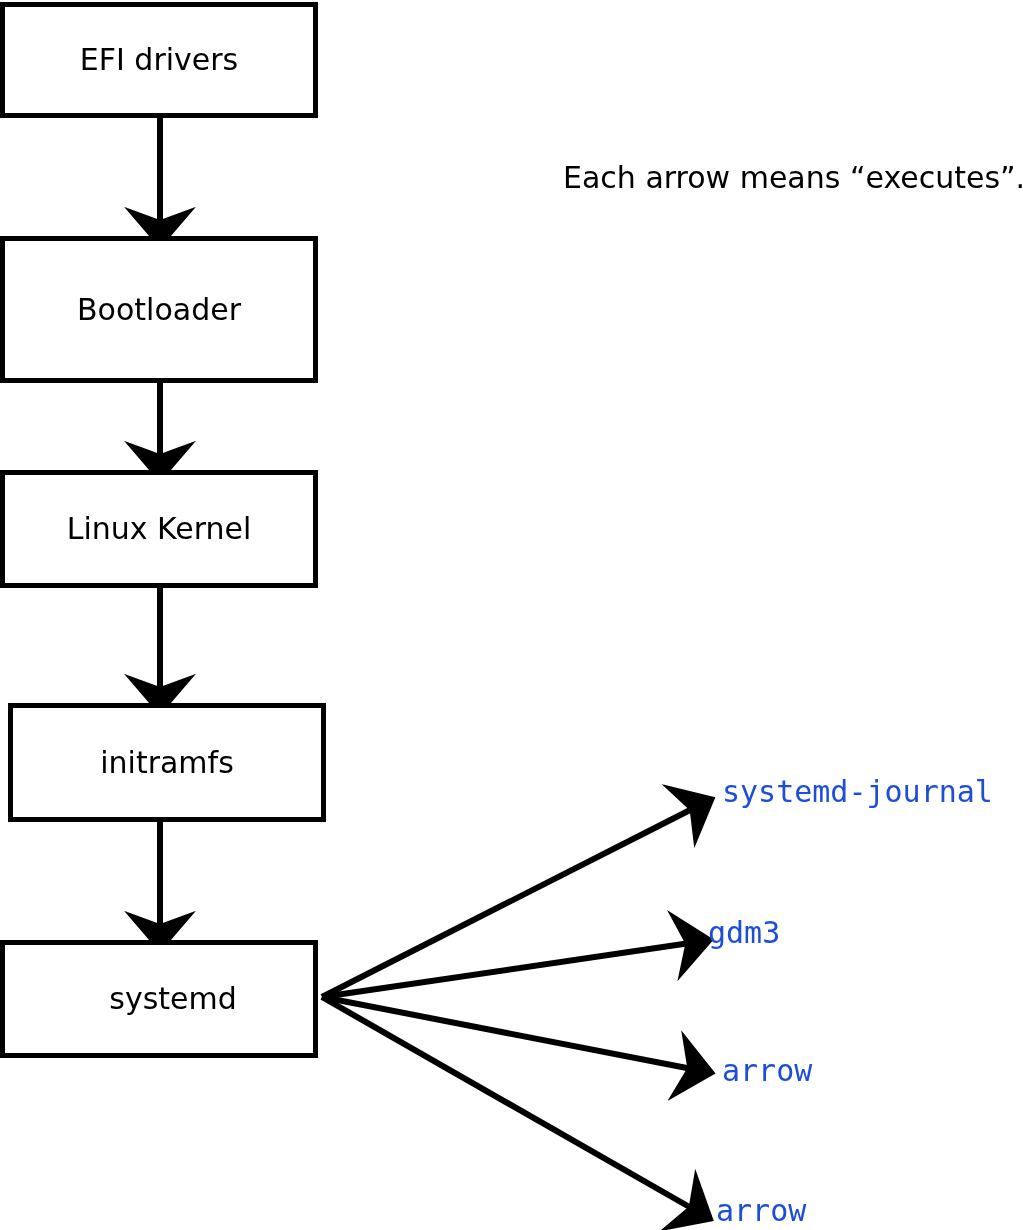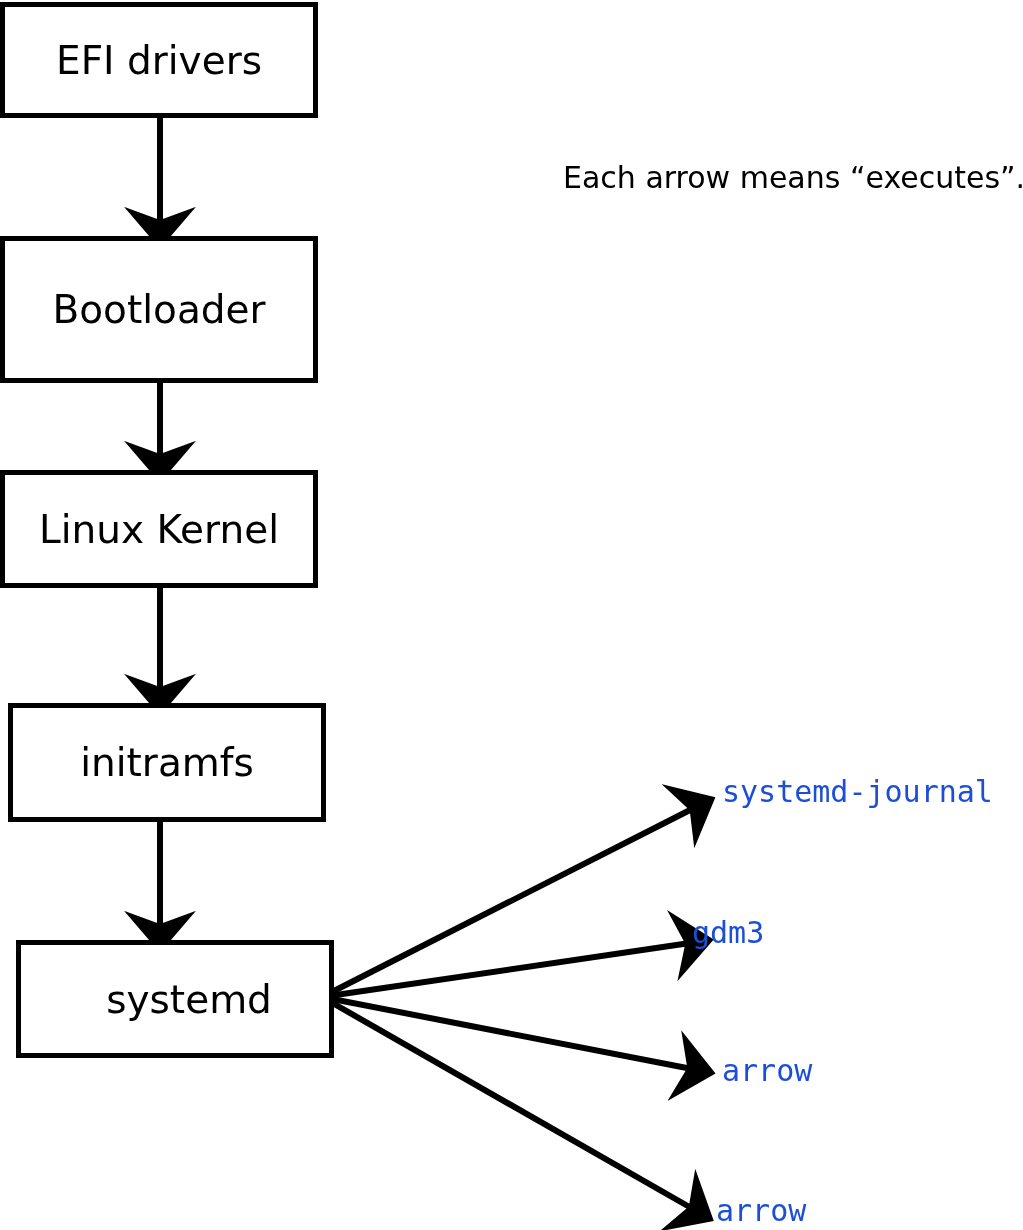--- a/index.html
+++ b/index.html
@@ -29,21 +29,21 @@
     position: absolute;
     box-sizing: border-box;
     border: 5px solid #000000;
     background: #ffffff;
     display: flex;
     align-items: center;
     justify-content: center;
   }
   .stage-box-label {
     font-family: "DejaVu Sans", sans-serif;
-    font-size: 39px;
+    font-size: 30px;
     line-height: 1;
     color: #000000;
     white-space: nowrap;
   }
 
   
   .proc-label {
     position: absolute;
     font-family: "DejaVu Sans Mono", monospace;
     font-size: 30px;
@@ -123,27 +123,27 @@
   </div>
 
   <div class="stage-box" style="left:0px; top:470px; width:318px; height:118px;">
     <span class="stage-box-label">Linux Kernel</span>
   </div>
 
   <div class="stage-box" style="left:8px; top:703px; width:318px; height:119px;">
     <span class="stage-box-label">initramfs</span>
   </div>
 
-  <div class="stage-box" style="left:16px; top:940px; width:318px; height:118px;padding-left:28px;">
+  <div class="stage-box" style="left:0px; top:940px; width:318px; height:118px;padding-left:28px;">
     <span class="stage-box-label">systemd</span>
   </div>
 
   <div class="note-text" style="left:563px; top:163px;">Each arrow means “executes”.</div>
 
   <div class="proc-label" style="left:722px; top:777px;">systemd-journal</div>
 
-  <div class="proc-label" style="left:692px; top:918px;">gdm3</div>
+  <div class="proc-label" style="left:708px; top:918px;">gdm3</div>
 
   <div class="proc-label" style="left:722px; top:1056px;">arrow</div>
 
   <div class="proc-label" style="left:716px; top:1196px;">arrow</div>
 
 </div>
 
 </body></html>

